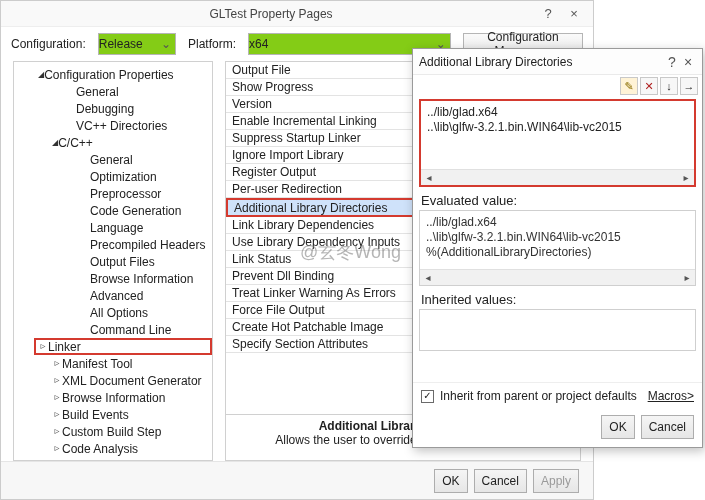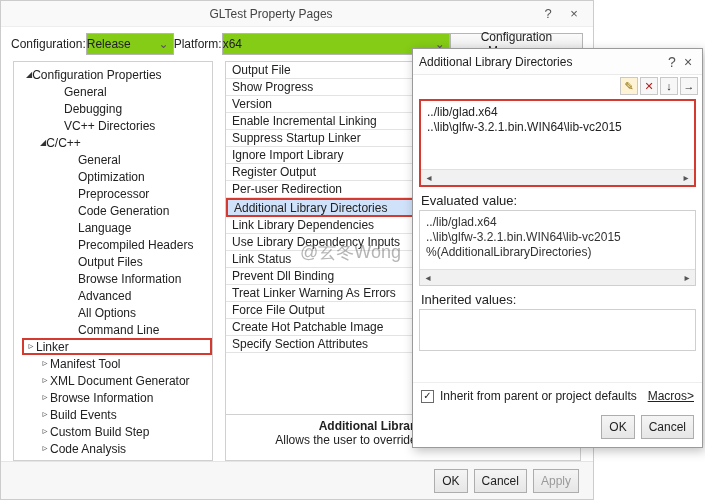--- a/index.html
+++ b/index.html
@@ -4,30 +4,30 @@
 <style>
   * { box-sizing: border-box; font-family: "Segoe UI", Tahoma, sans-serif; }
   body { margin: 0; width: 705px; height: 500px; background: #fff; font-size: 12px; color: #222; overflow: hidden; position: relative; }
 
   
   .main-window { position: absolute; left: 0; top: 0; width: 594px; height: 500px; background: #fff; border: 1px solid #ccc; text-align: center; }
   .titlebar { height: 26px; display: flex; align-items: center; padding: 0 6px; background: #f9f9f9; border-bottom: 1px solid #eee; }
   .titlebar .title { flex: 1; font-size: 12px; color: #444; }
   .titlebar .tbtn { width: 26px; height: 20px; display: flex; align-items: center; justify-content: center; color: #555; font-size: 13px; }
 
-  .config-row { height: 34px; display: flex; align-items: center; padding: 0 10px; gap: 0; }
+  .config-row { height: 34px; display: flex; align-items: center; padding: 0 10px; gap: 12px; }
   .config-row .lbl { font-size: 12px; }
   .config-row .dd { height: 22px; border: 1px solid #b5b5b5; background: #84cc16; display: flex; align-items: center; padding: 0 0; font-size: 12px; position: relative; }
   .config-row .dd .chev { position: absolute; right: 4px; top: 3px; font-size: 12px; color: #555; }
   .dd.cfg { width: 100px; }
   .dd.plat { width: 260px; }
   .cfgmgr { height: 22px; border: 1px solid #b5b5b5; padding: 0 8px; display: flex; align-items: center; background: linear-gradient(#fafafa,#e9e9e9); }
 
   .body-area { position: absolute; left: 0; top: 60px; right: 0; bottom: 38px; display: flex; }
-  .tree { width: 200px; border: 1px solid #d0d0d0; margin: 0 0 0 12px; background: #fff; overflow: hidden; padding: 4px 0 4px 8px; }
+  .tree { width: 200px; border: 1px solid #d0d0d0; margin: 0 0 0 12px; background: #fff; overflow: hidden; padding: 4px 0 4px 20px; }
   .tree-row { display: flex; align-items: center; height: 17px; padding-left: 4px; font-size: 12px; color: #222; white-space: nowrap; }
   .tree-row.arrow::before { content: "▹"; display: inline-block; width: 10px; font-size: 10px; color: #666; transform: translateY(-1px); }
   .tree-row.open::before { content: "◢"; color: #333; font-size: 8px; }
   .tree-row.noarrow::before { content: ""; display: inline-block; width: 10px; }
   .ind1 { padding-left: 18px; }
   .ind2 { padding-left: 32px; }
   .ind3 { padding-left: 46px; }
   .hl-red { border: 2px solid #d43a2f; padding-left: 2px !important; }
 
   .prop-list { flex: 1; margin: 0 12px; border: 1px solid #d0d0d0; background: #fff; overflow: hidden; position: relative; }

